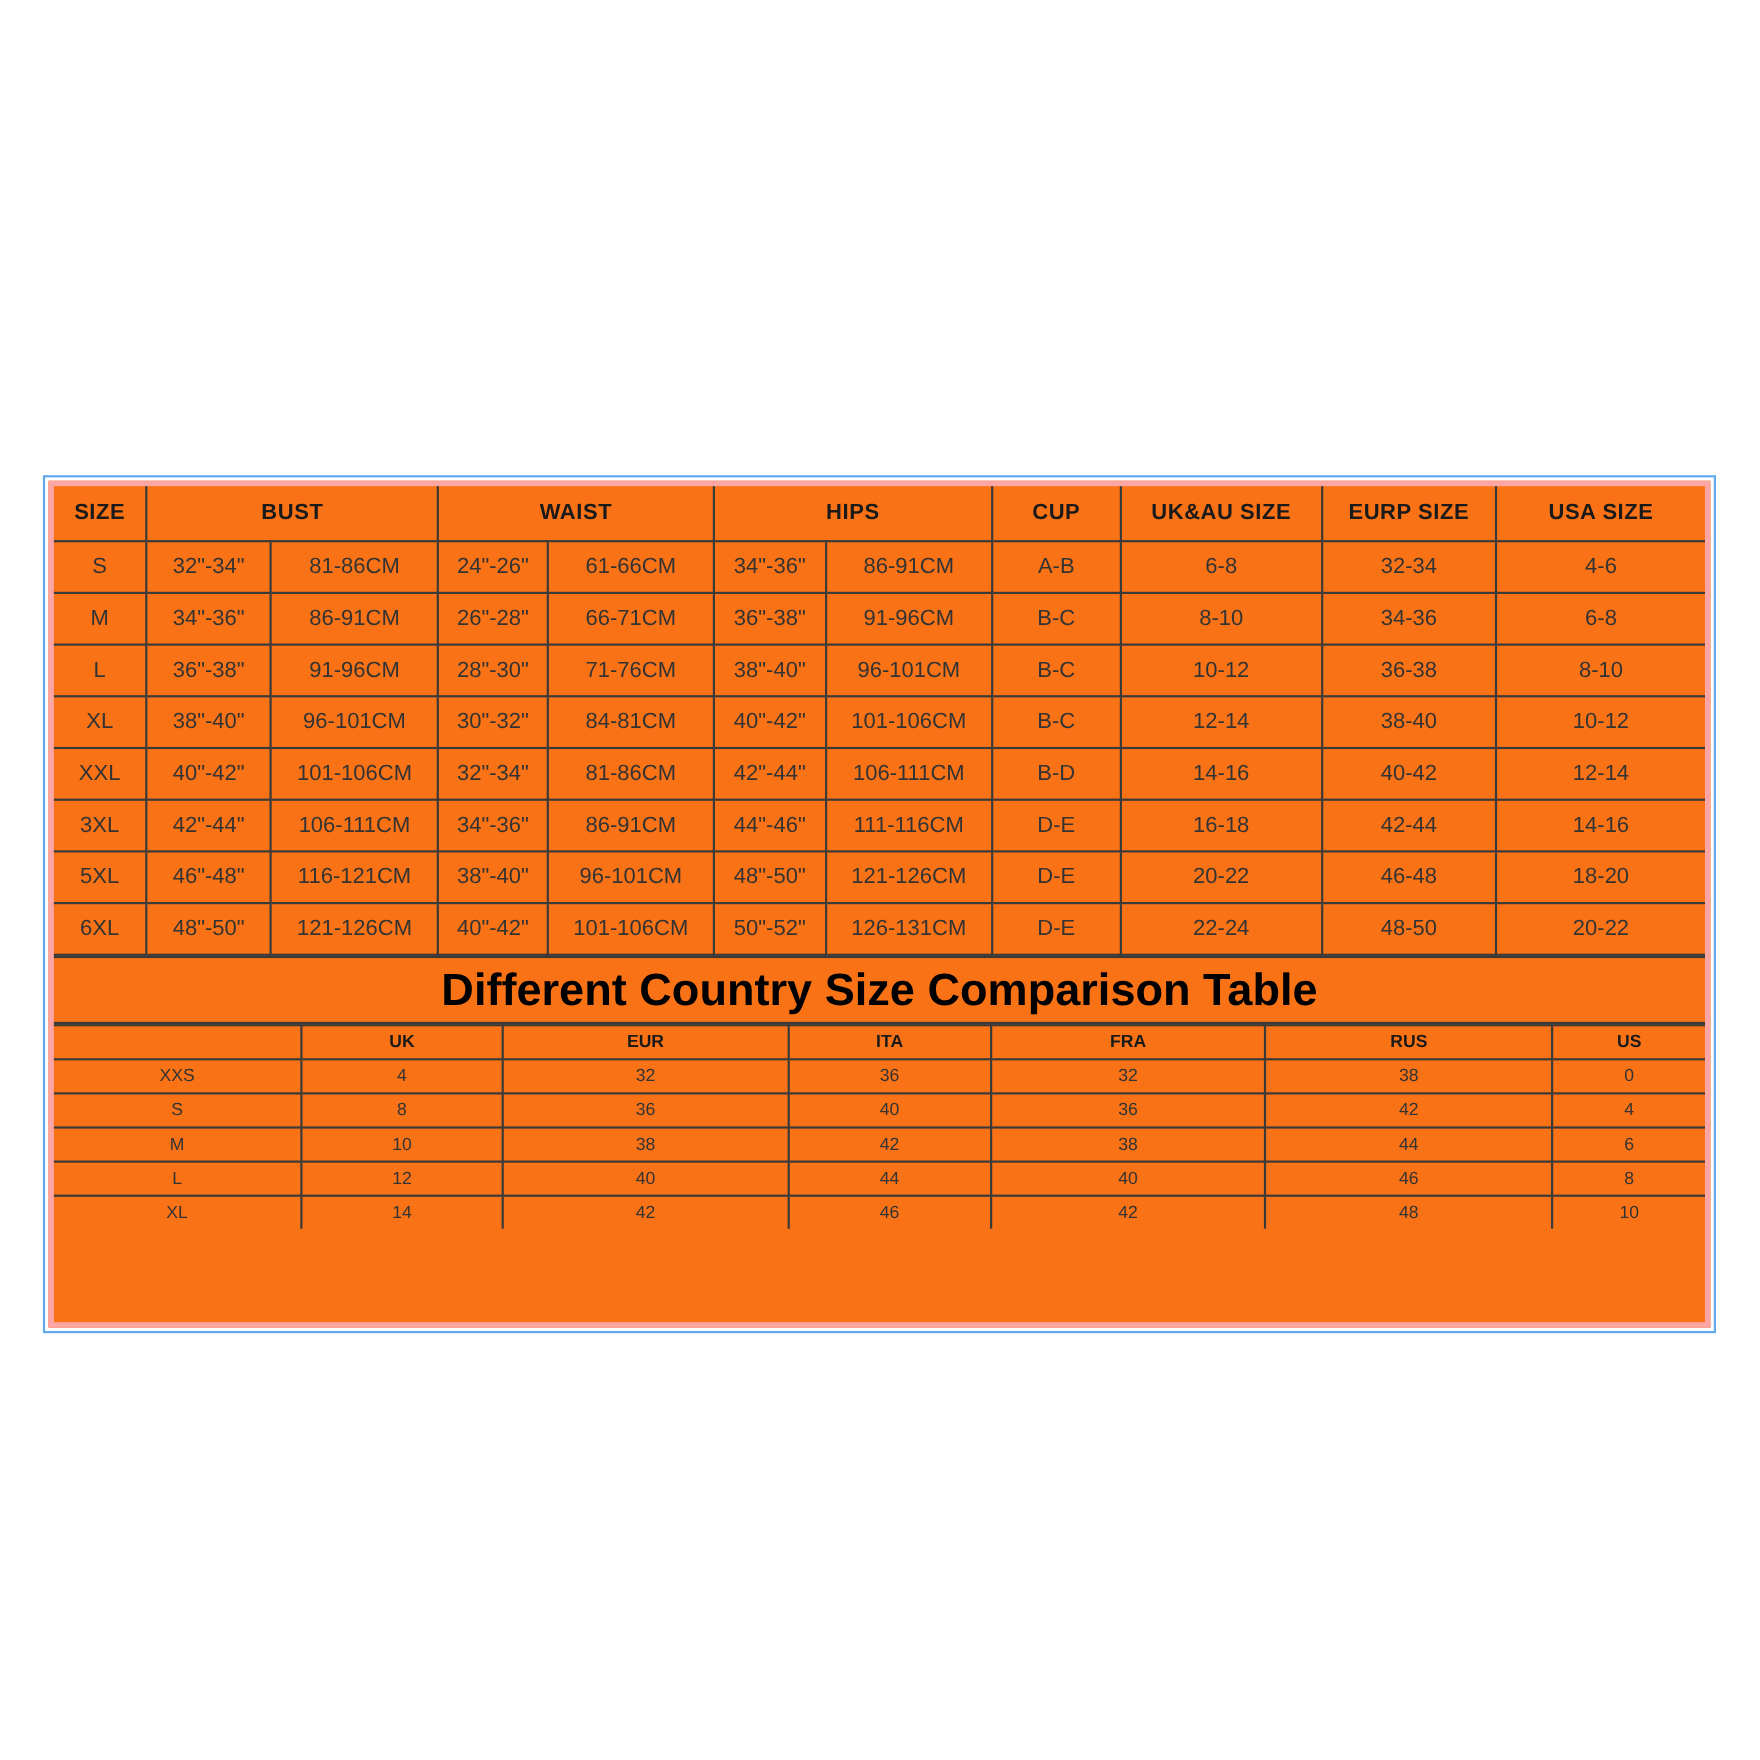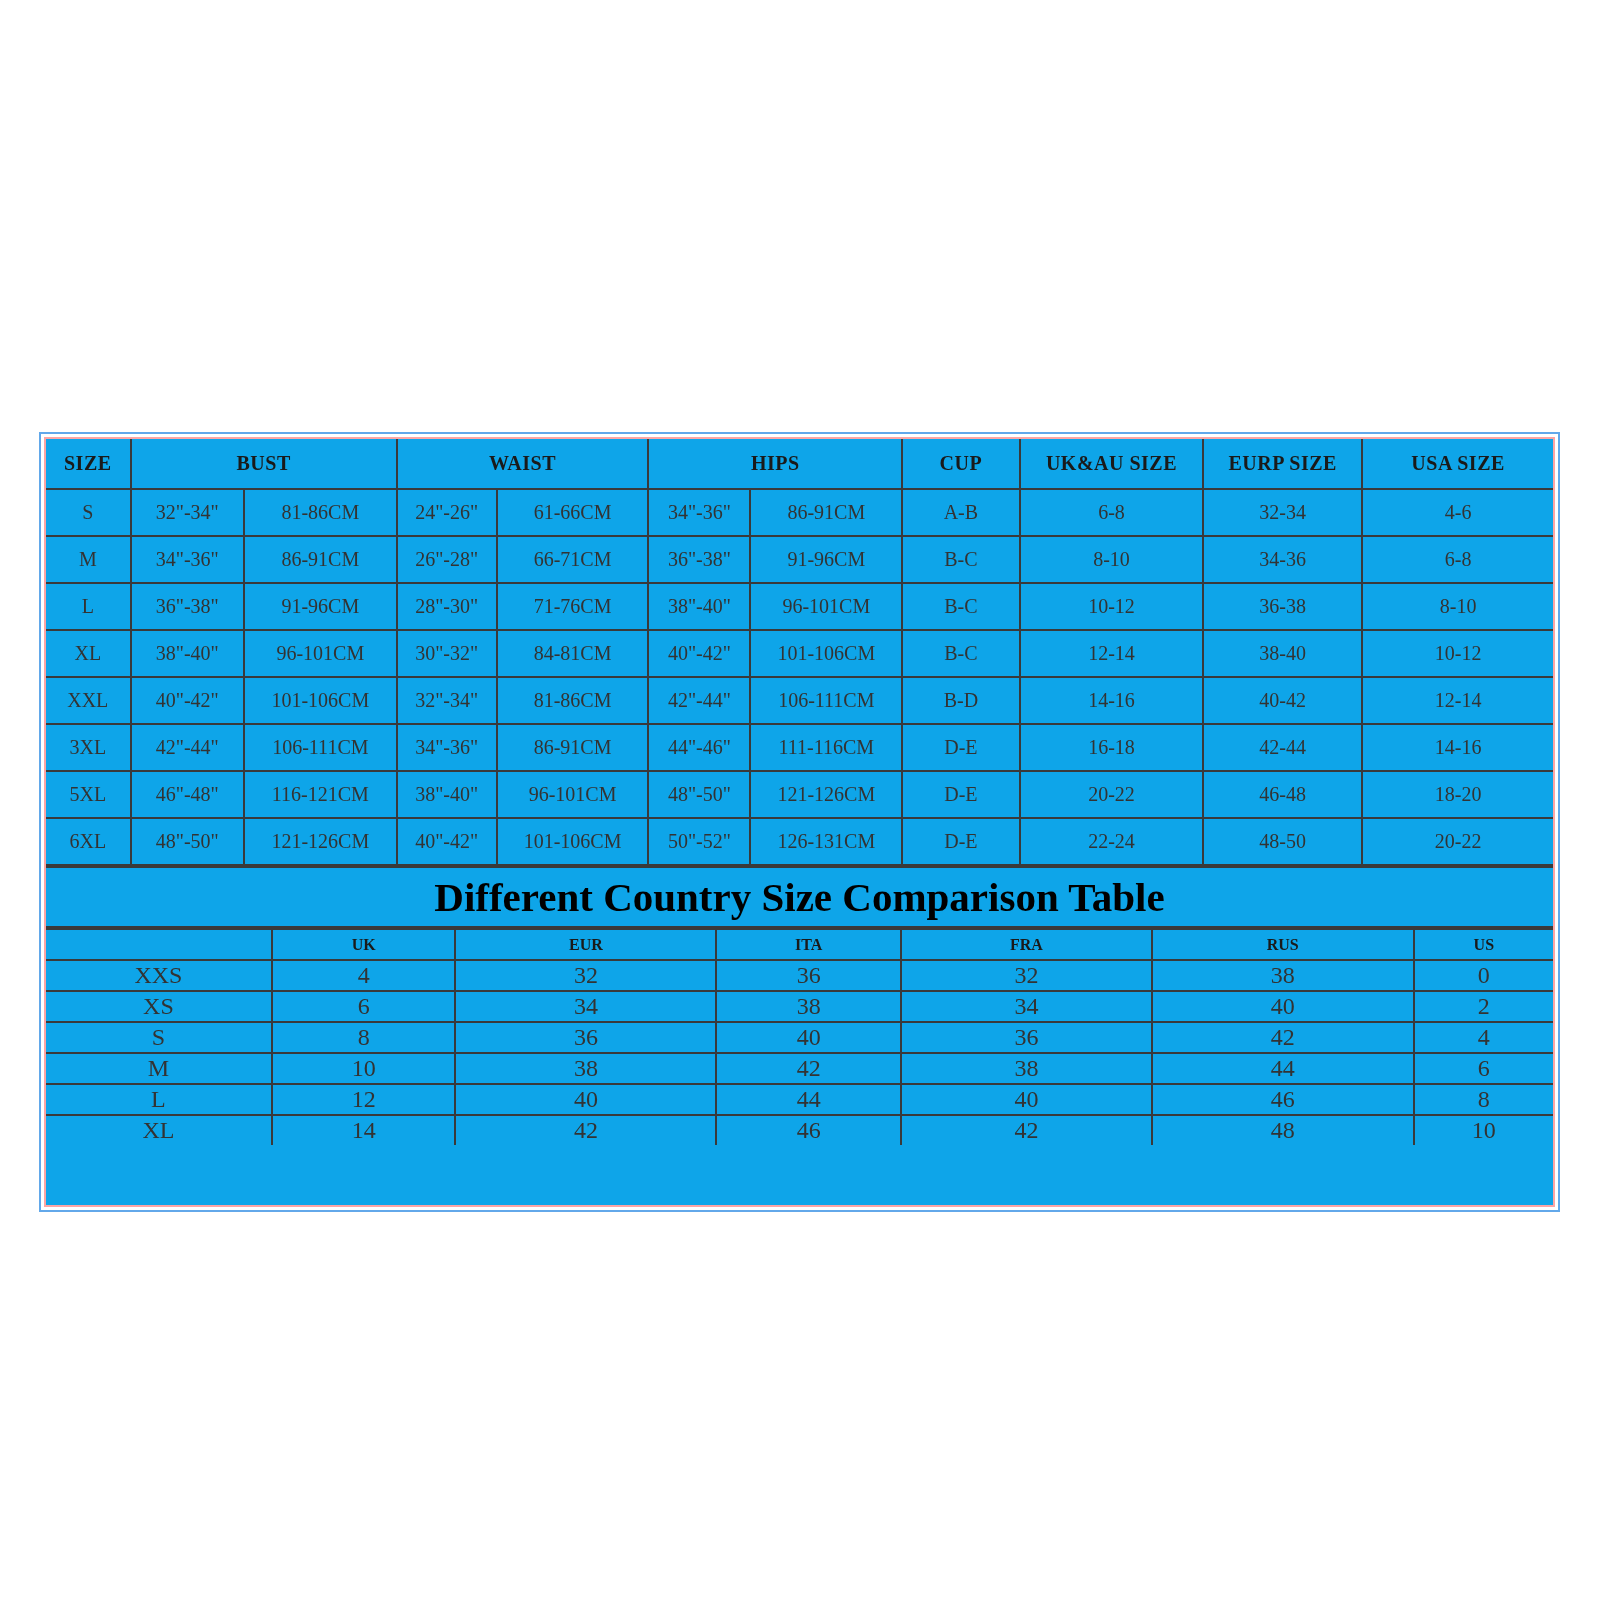--- a/index.html
+++ b/index.html
@@ -21,25 +21,24 @@
       top: 432px;
       width: 1521px;
       height: 780px;
       border: 2px solid #62a8ea;
       box-sizing: border-box;
       padding: 3px;
     }
     .inner-frame {
       width: 100%;
       height: 100%;
-      border: 2px solid #fca5a5;
+      border: 5px solid #fca5a5;
       box-sizing: border-box;
-      background: #0ea5e9;
+      background: #f97316;
       position: relative;
-      font-family: Liberation Serif, serif;
     }
     table {
       border-collapse: collapse;
       width: 100%;
       table-layout: fixed;
     }
     td, th {
       border: 2px solid #3a3a3a;
       text-align: center;
       vertical-align: middle;
@@ -68,21 +67,21 @@
       border-bottom: 2px solid #3a3a3a;
     }
     .compare-table th {
       height: 29px;
       font-weight: bold;
       font-size: 16px;
       color: #1a1a1a;
     }
     .compare-table td {
       height: 29px;
-      font-size: 24px;
+      font-size: 16px;
       color: #333;
     }
     .size-table tr:first-child th { border-top: none; }
     .size-table th:first-child, .size-table td:first-child,
     .compare-table th:first-child, .compare-table td:first-child,
     .title-row td { border-left: none; }
     .size-table th:last-child, .size-table td:last-child,
     .compare-table th:last-child, .compare-table td:last-child,
     .title-row td { border-right: none; }
     .compare-table tr:last-child td { border-bottom: none; }
@@ -260,29 +259,20 @@
         <tr>
           <td>XXS</td>
           <td>4</td>
           <td>32</td>
           <td>36</td>
           <td>32</td>
           <td>38</td>
           <td>0</td>
         </tr>
         <tr>
-          <td>XS</td>
-          <td>6</td>
-          <td>34</td>
-          <td>38</td>
-          <td>34</td>
-          <td>40</td>
-          <td>2</td>
-        </tr>
-        <tr>
           <td>S</td>
           <td>8</td>
           <td>36</td>
           <td>40</td>
           <td>36</td>
           <td>42</td>
           <td>4</td>
         </tr>
         <tr>
           <td>M</td>

